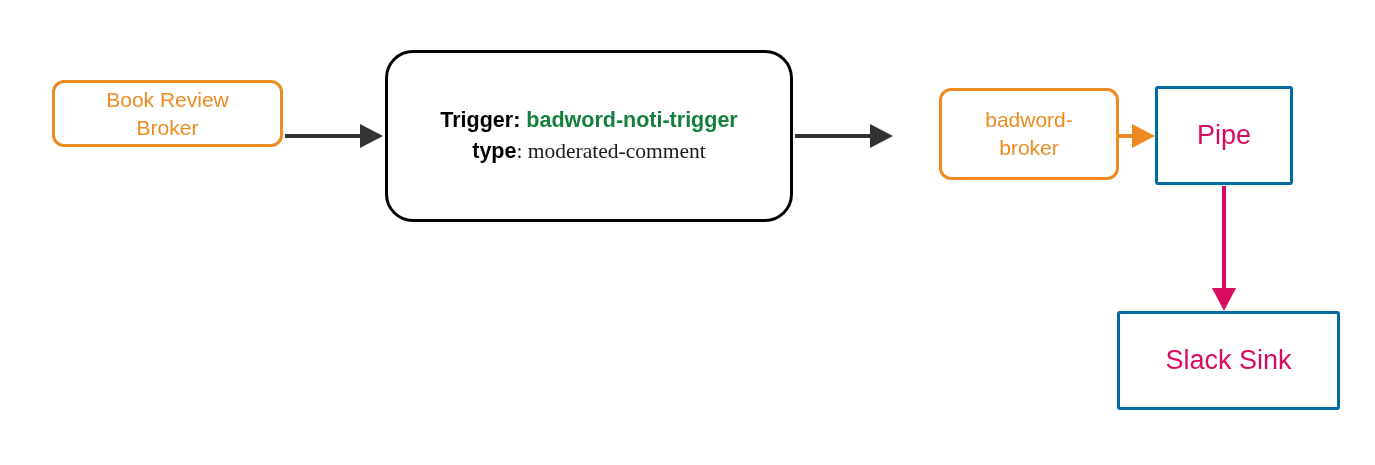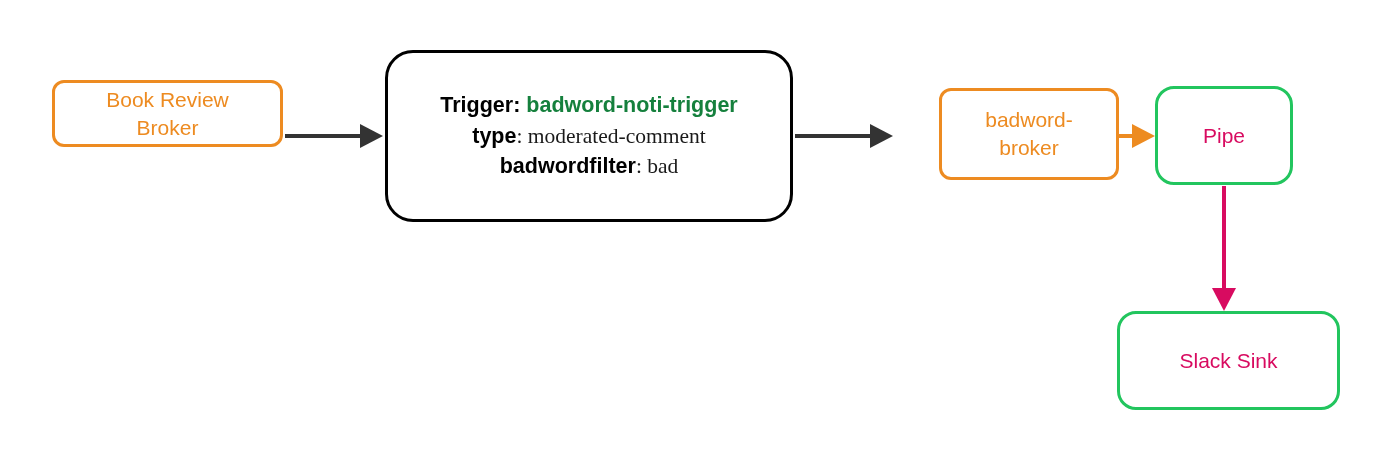--- a/index.html
+++ b/index.html
@@ -28,24 +28,24 @@
     background: #ffffff;
     line-height: 1.32;
   }
   .node-orange {
     border: 3px solid #ED8B21;
     border-radius: 12px;
     color: #ED8B21;
     font-size: 21px;
   }
   .node-pink {
-    border: 3px solid #22c55e;
-    border-radius: 19px;
+    border: 3px solid #0369a1;
+    border-radius: 3px;
     color: #D80B60;
-    font-size: 21px;
+    font-size: 27px;
   }
   .node-black {
     border: 3.5px solid #000000;
     border-radius: 28px;
     color: #000000;
     font-size: 21px;
   }
   .node-label {
     display: block;
     padding: 0 10px;
@@ -126,21 +126,20 @@
 
   <div class="node node-orange" style="left:52px; top:80px; width:231px; height:67px;text-align:center;">
     <span class="node-label">Book Review
 Broker</span>
   </div>
 
   <div class="node node-black" style="left:385px; top:50px; width:408px; height:172px;">
     <span class="trigger-lines">
       <span class="trigger-line"><span class="tk">Trigger:</span><span class="tv-bold"> <span>badword-noti-trigger</span></span></span>
       <span class="trigger-line"><span class="tk">type</span><span class="tv">: <span>moderated-comment</span></span></span>
-      <span class="trigger-line"><span class="tk">badwordfilter</span><span class="tv">: <span>bad</span></span></span>
     </span>
   </div>
 
   <div class="node node-orange" style="left:895px; top:88px; width:180px; height:92px;margin-left:44px;">
     <span class="node-label">badword-
 broker</span>
   </div>
 
   <div class="node node-pink" style="left:1155px; top:86px; width:138px; height:99px;">
     <span class="node-label">Pipe</span>

